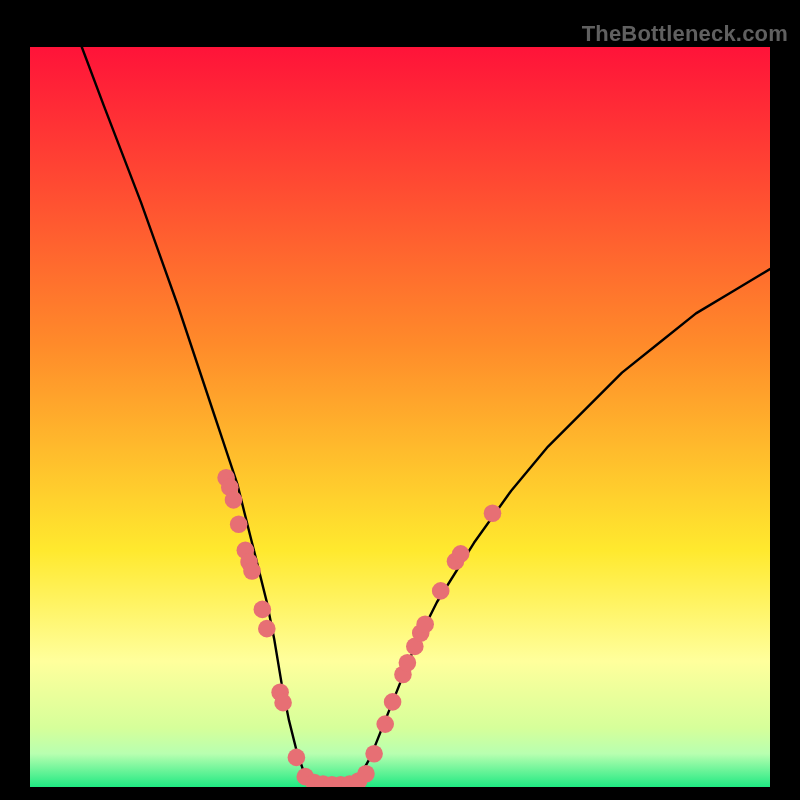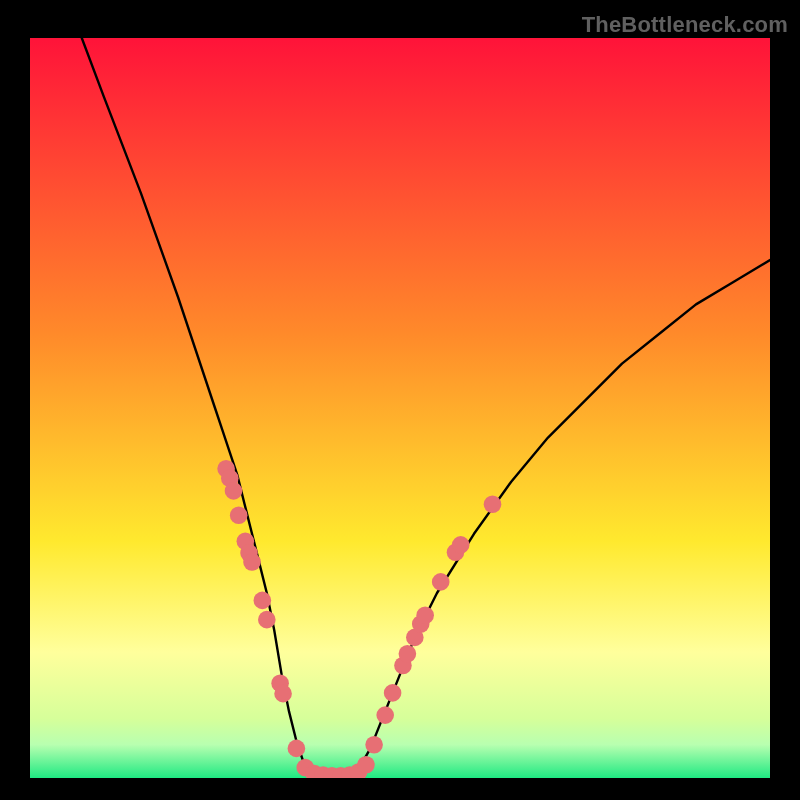--- a/index.html
+++ b/index.html
@@ -5,21 +5,21 @@
   html, body {
     margin: 0;
     padding: 0;
     width: 800px;
     height: 800px;
     background: #000000;
     overflow: hidden;
   }
   .frame {
     position: absolute;
-    top: 8px;
+    top: 17px;
     left: 0;
     width: 800px;
     height: 664px;
     background: #000000;
   }
   .plot-area {
     position: absolute;
     top: 30px;
     left: 30px;
     width: 740px;

